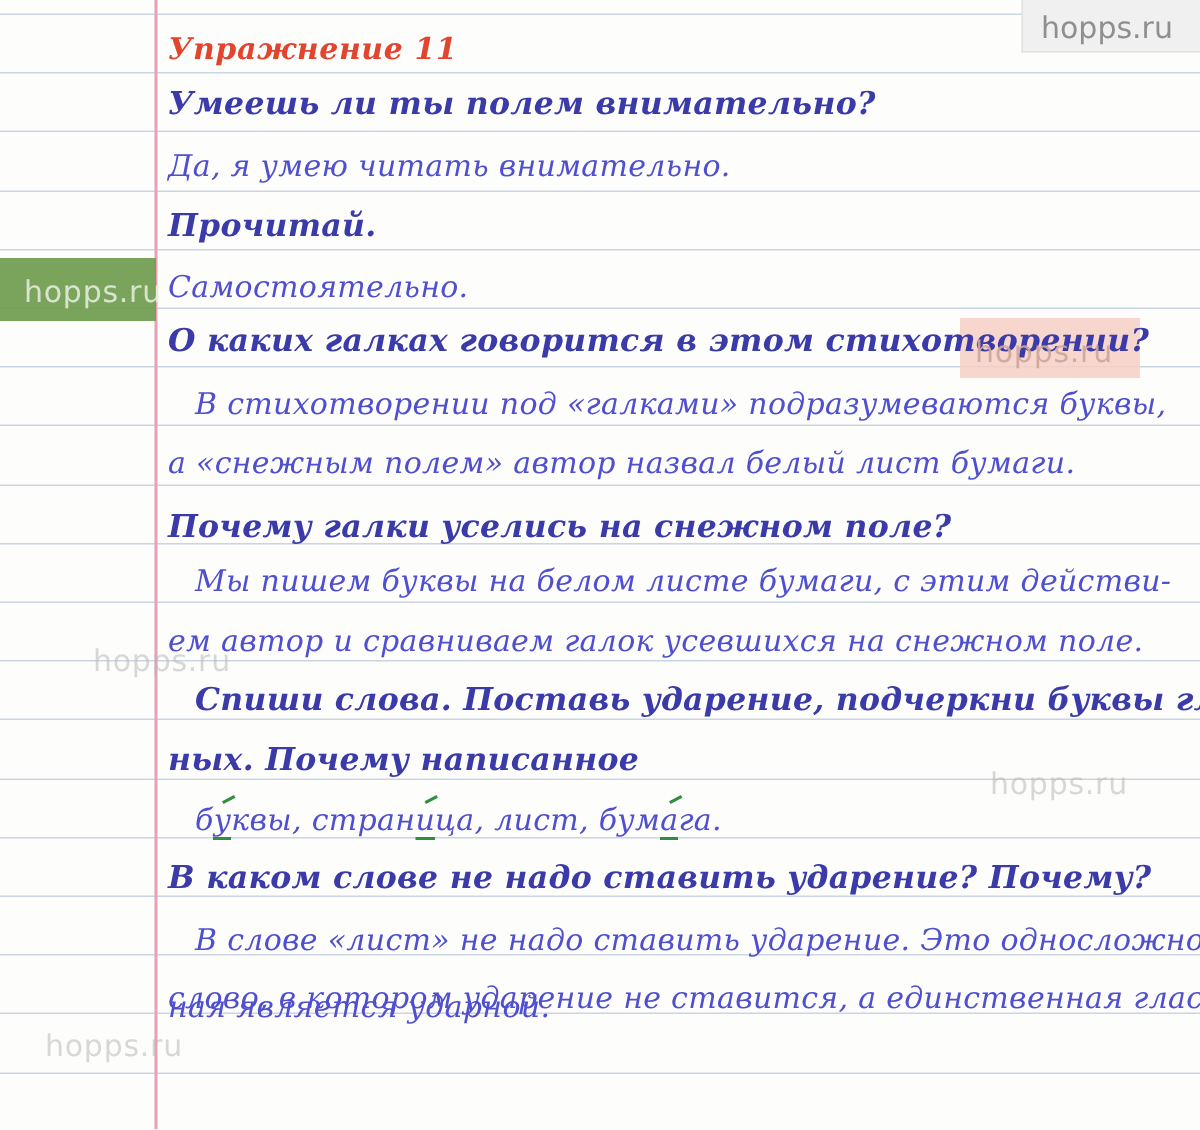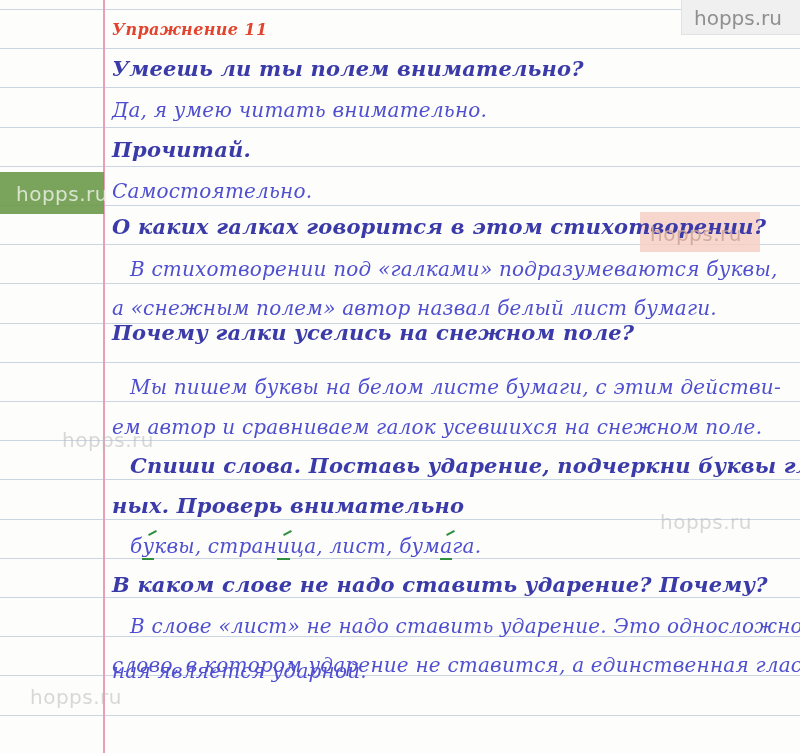--- a/index.html
+++ b/index.html
@@ -46,21 +46,21 @@
     width: 670px;
   }
   .ln {
     position: absolute;
     left: 0;
     white-space: nowrap;
     font-family: "DejaVu Serif", serif;
   }
   .exercise-title {
     color: #e2442e;
-    font-size: 16px;
+    font-size: 20px;
     font-style: italic;
     font-weight: bold;
     letter-spacing: 0.4px;
   }
   .q {
     color: #3a3aa8;
     font-size: 21px;
     font-style: italic;
     font-weight: bold;
     letter-spacing: 0.2px;
@@ -172,25 +172,25 @@
 
     <div class="ln exercise-title" style="top:20px;">Упражнение 11</div>
 
     <div class="ln q" style="top:56px;">Умеешь ли ты полем внимательно?</div>
     <div class="ln a" style="top:98px;">Да, я умею читать внимательно.</div>
     <div class="ln q" style="top:137px;">Прочитай.</div>
     <div class="ln a" style="top:179px;">Самостоятельно.</div>
     <div class="ln q" style="top:214px;">О каких галках говорится в этом стихотворении?</div>
     <div class="ln a indent" style="top:257px;">В стихотворении под «галками» подразумеваются буквы,</div>
     <div class="ln a" style="top:296px;">а «снежным полем» автор назвал белый лист бумаги.</div>
-    <div class="ln q" style="top:320px;">Почему галки уселись на снежном поле?</div>
+    <div class="ln q" style="top:338px;">Почему галки уселись на снежном поле?</div>
     <div class="ln a indent" style="top:375px;">Мы пишем буквы на белом листе бумаги, с этим действи-</div>
     <div class="ln a" style="top:415px;">ем автор и сравниваем галок усевшихся на снежном поле.</div>
     <div class="ln q indent" style="top:453px;">Спиши слова. Поставь ударение, подчеркни буквы глас-</div>
-    <div class="ln q" style="top:493px;">ных. Проверь внимательно</div>
+    <div class="ln q" style="top:493px;">ных. Почему написанное</div>
 
     <div class="ln a indent" style="top:534px;">
       <span>б<span class="accent vowel">у</span>квы</span><span>, </span><span>стран<span class="accent vowel">и</span>ца</span><span>, </span><span>лист</span><span>, </span><span>бум<span class="accent vowel">а</span>га</span><span>.</span>
     </div>
 
     <div class="ln q" style="top:572px;">В каком слове не надо ставить ударение? Почему?</div>
     <div class="ln a indent" style="top:614px;">В слове «лист» не надо ставить ударение. Это односложное</div>
     <div class="ln a" style="top:653px;">слово, в котором ударение не ставится, а единственная глас-</div>
     <div class="ln a" style="top:659px;">ная является ударной.</div>
   </div>

